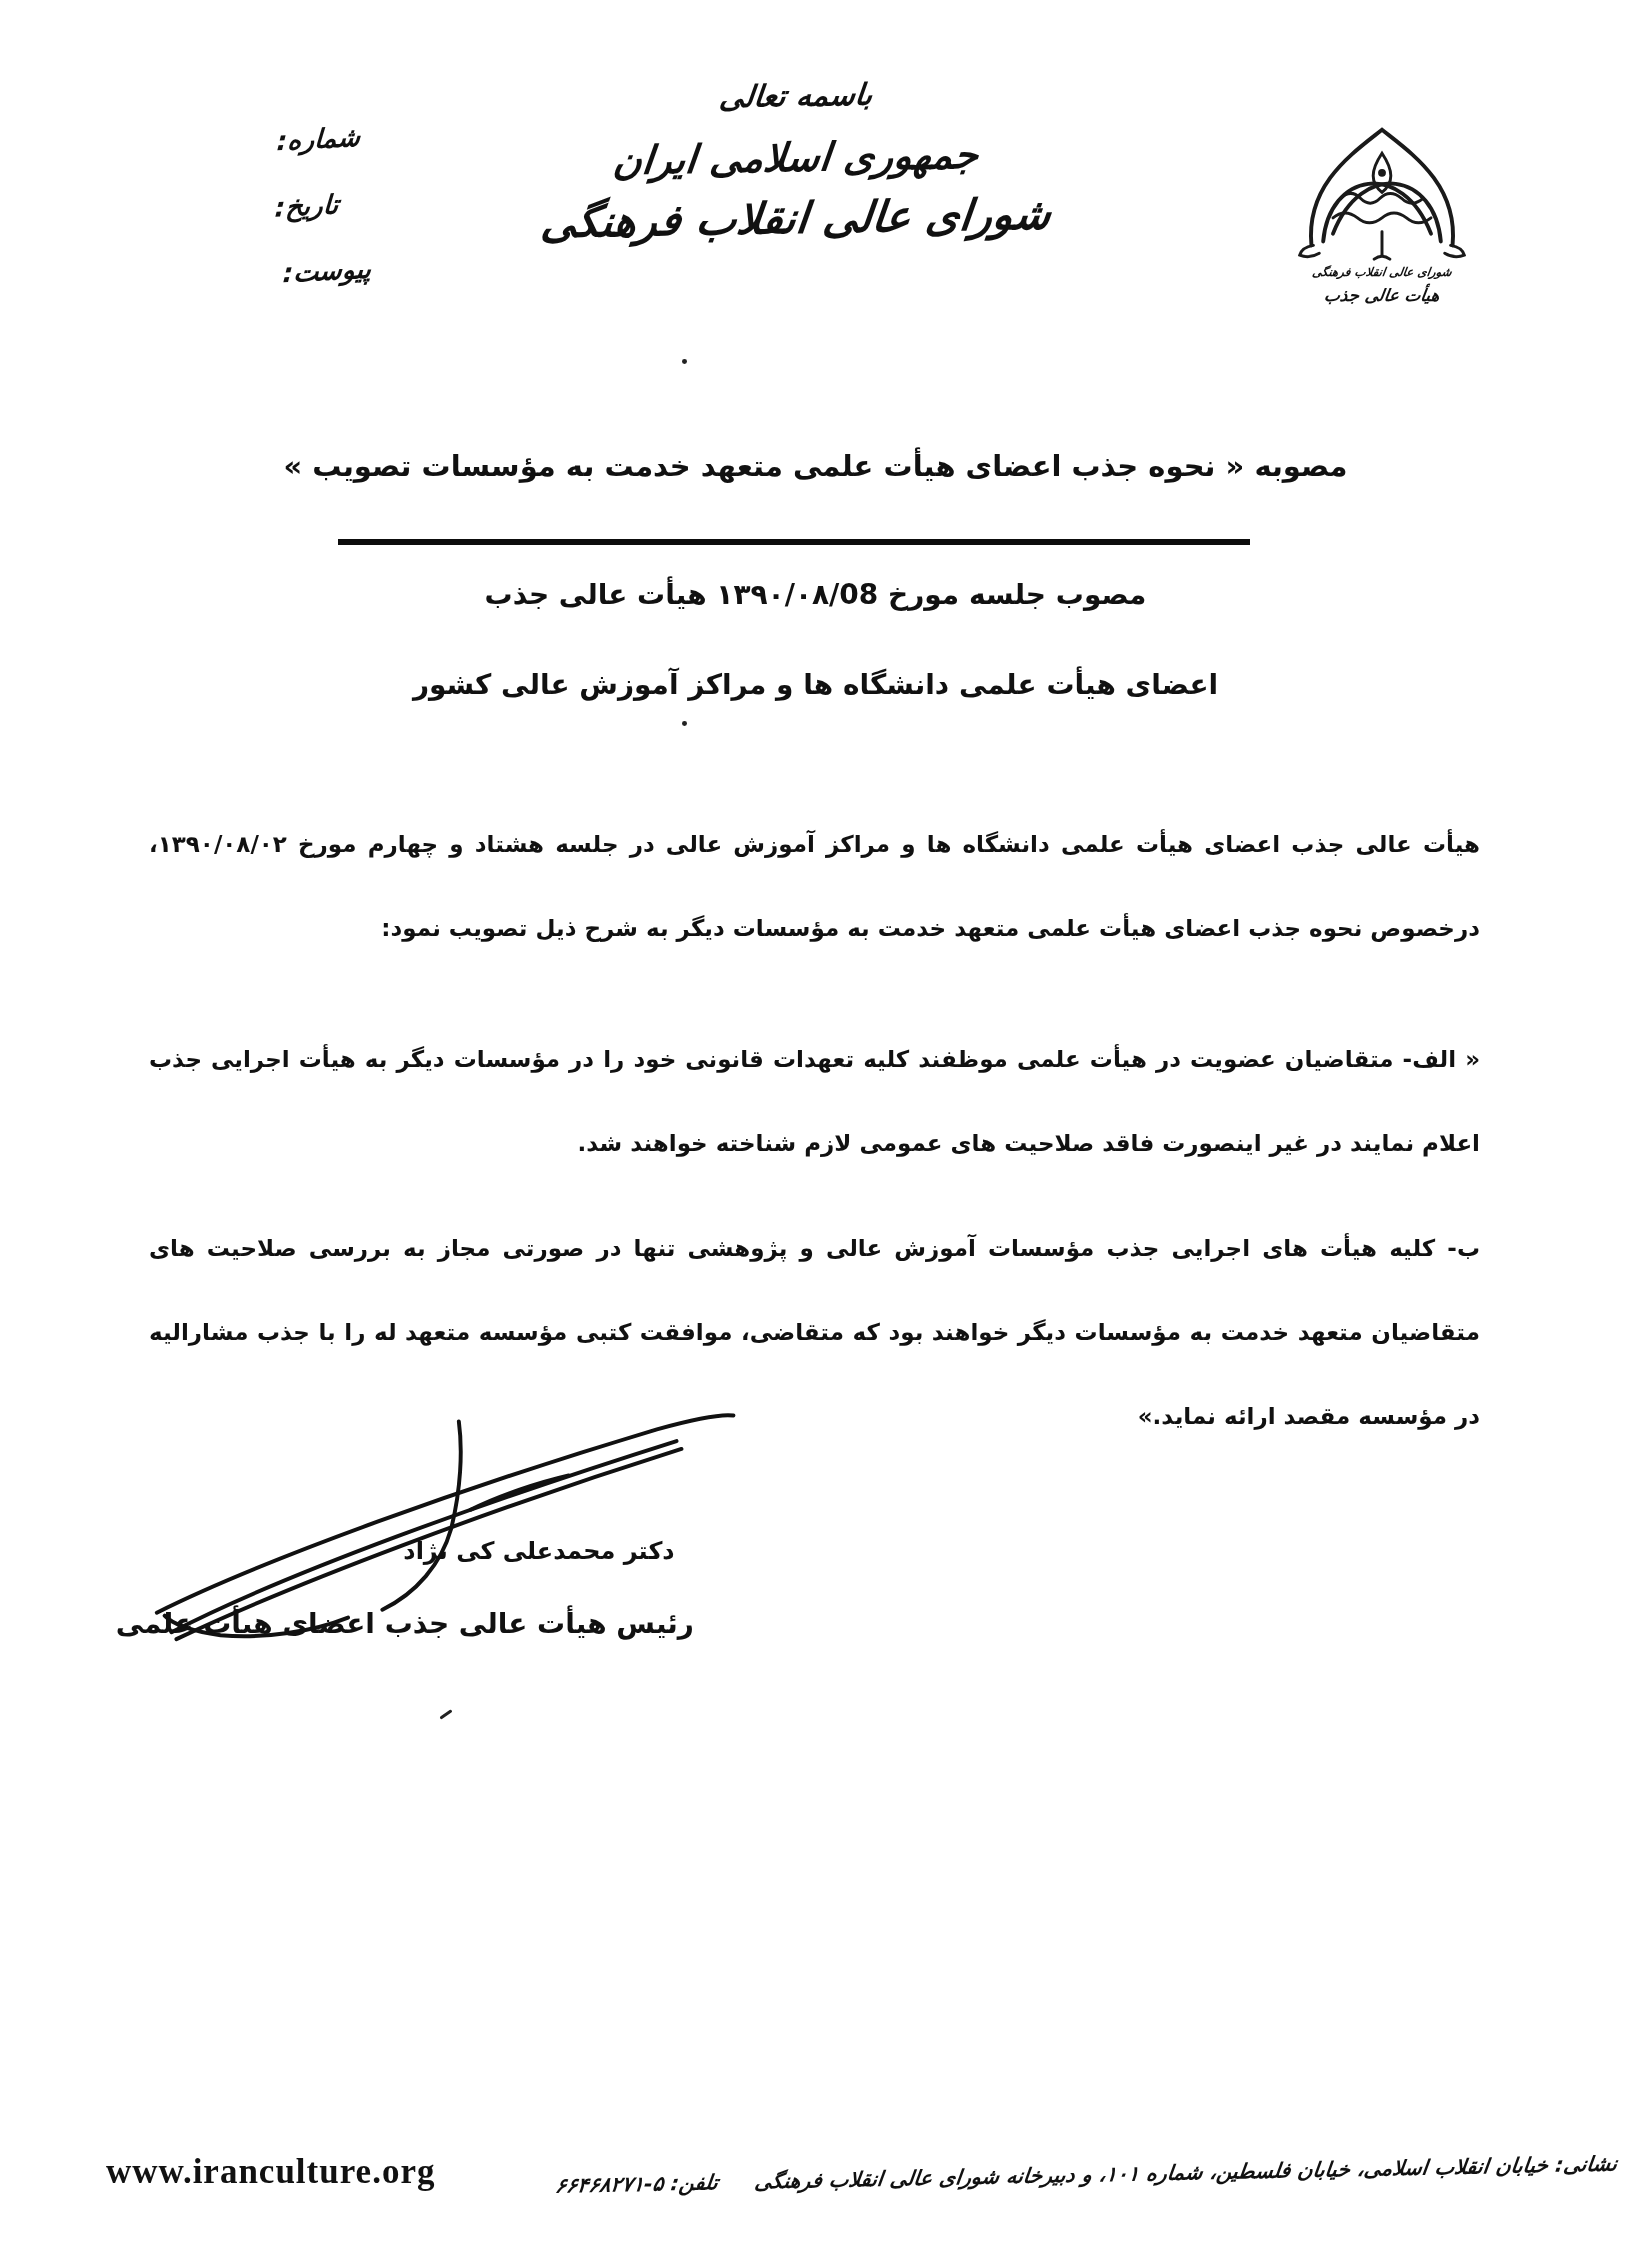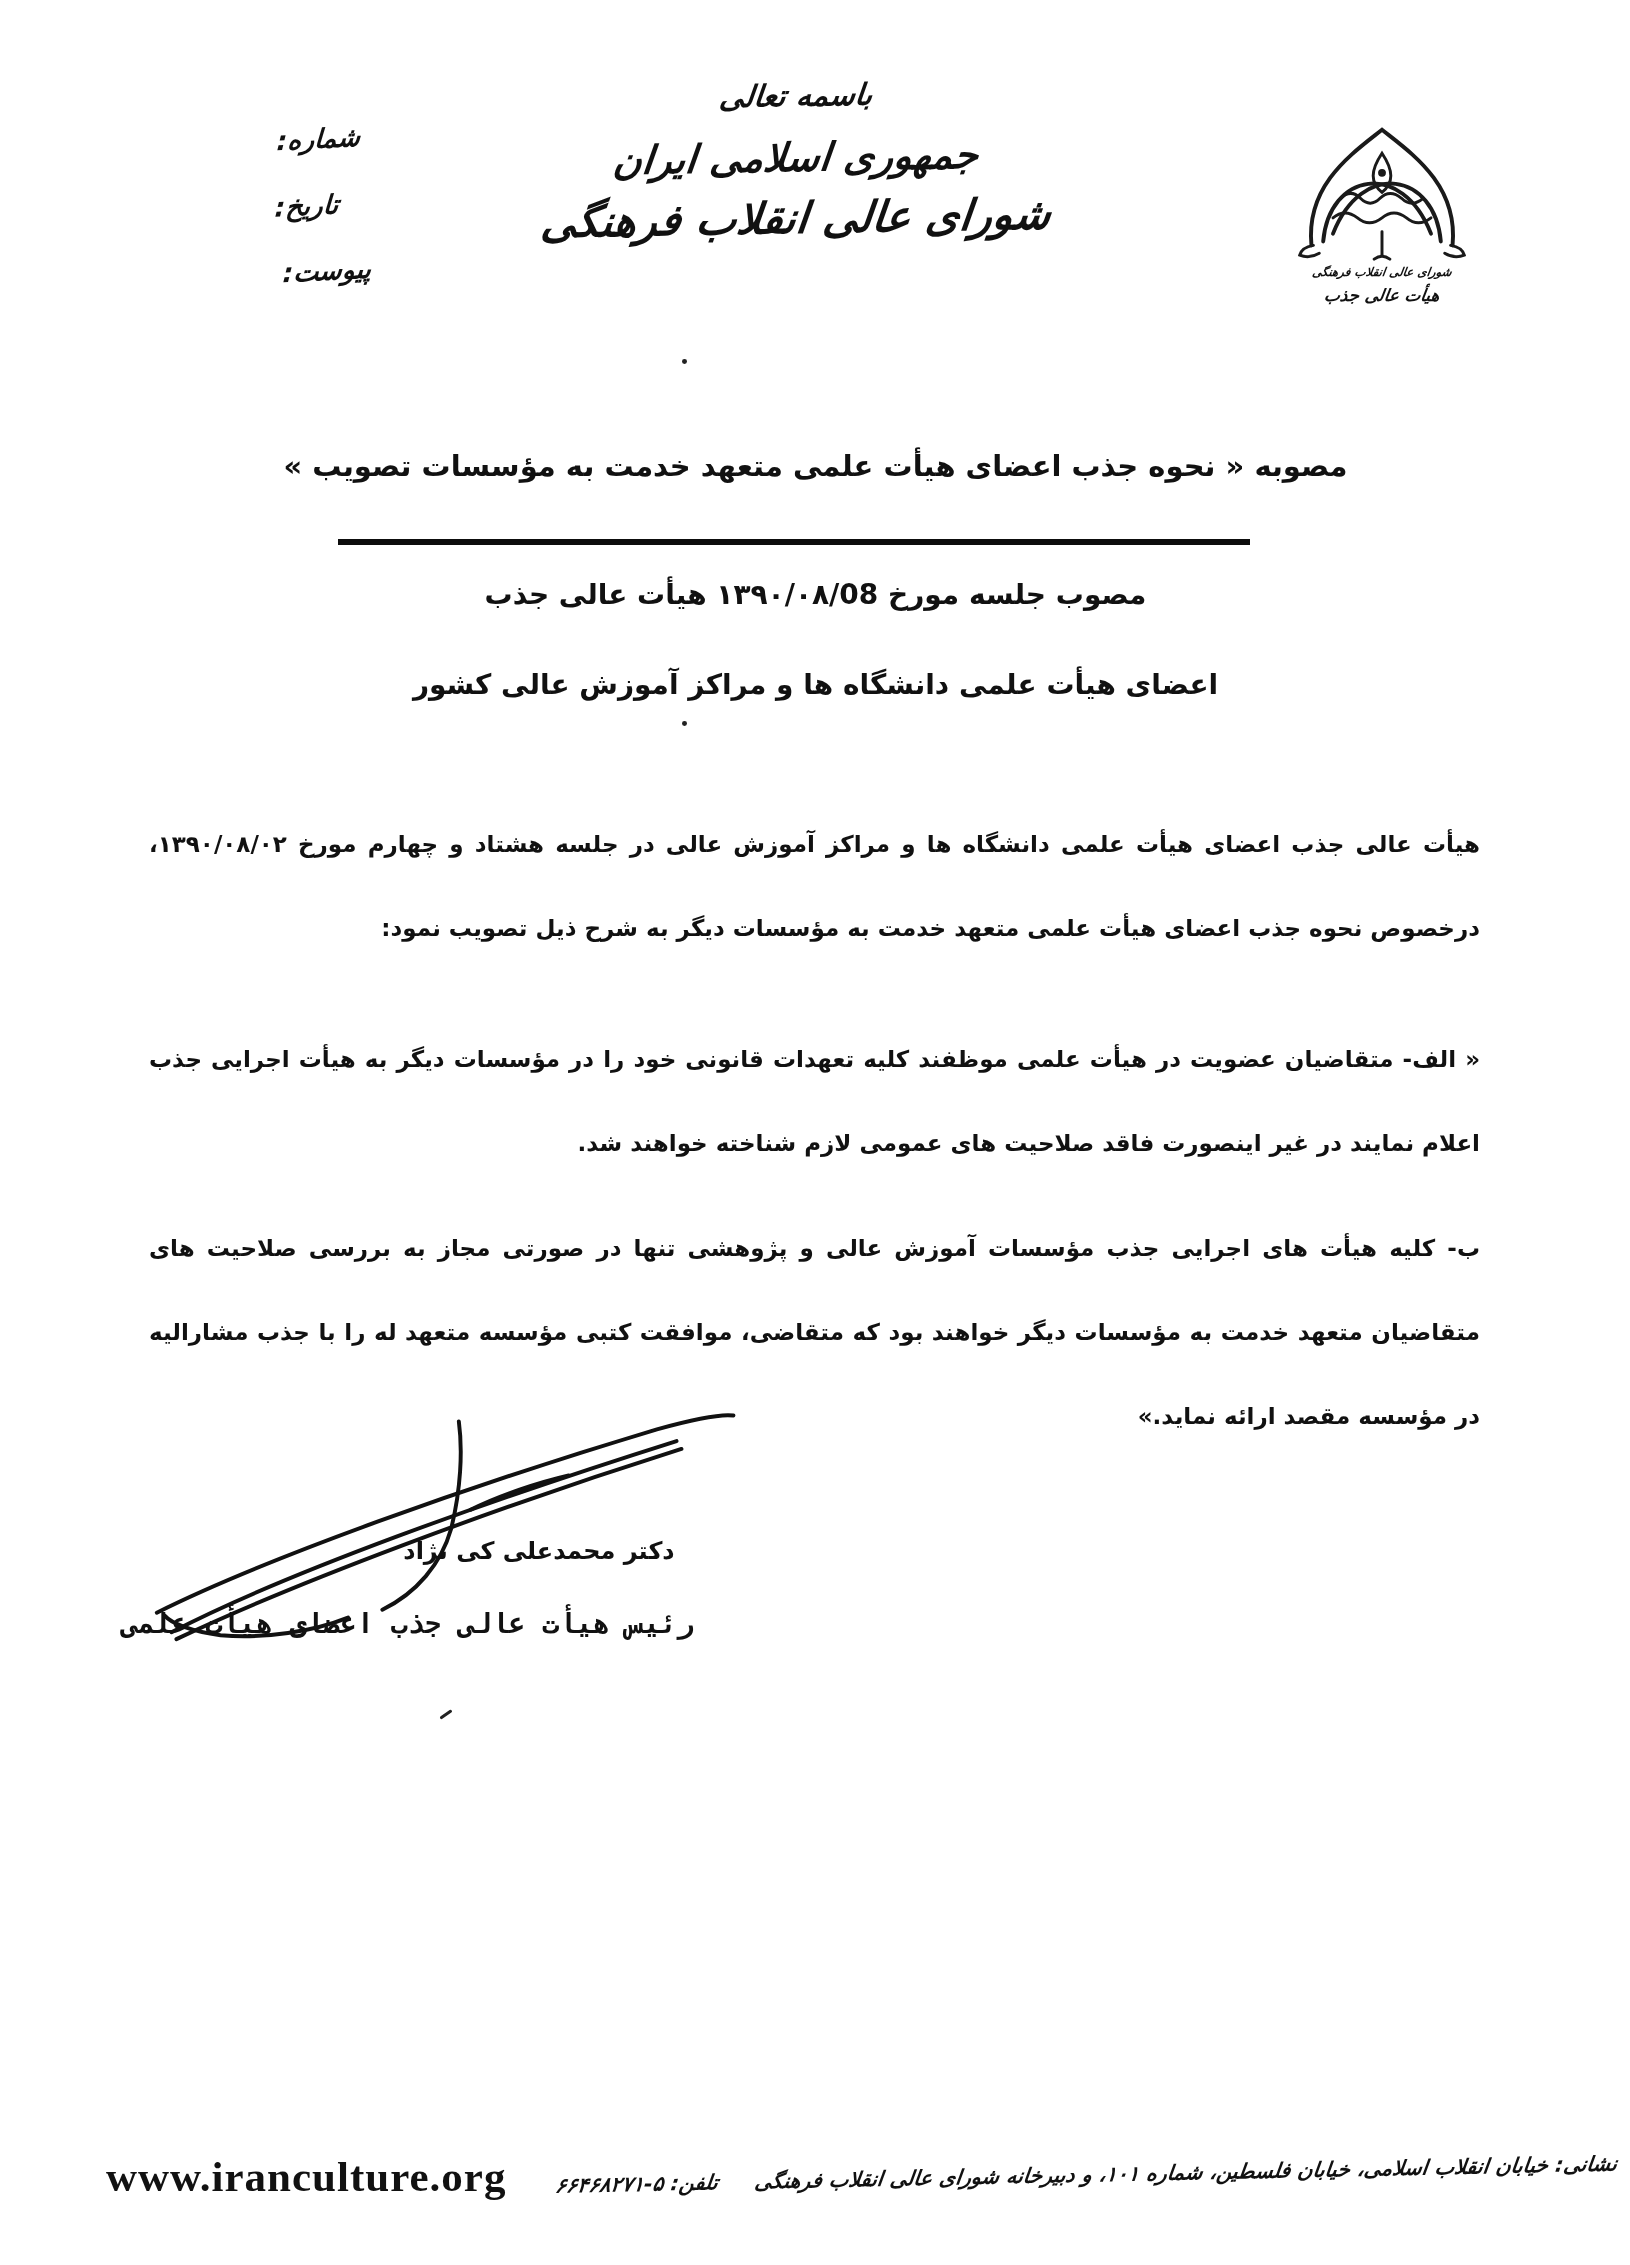--- a/index.html
+++ b/index.html
@@ -78,27 +78,26 @@
   
   .sig-name{
     font-size:24px;
     font-weight:bold;
     white-space:nowrap;
   }
   .sig-role{
     font-size:28px;
     font-weight:bold;
     white-space:nowrap;
-    font-family:Liberation Mono, monospace;
   }
   
   .site{
     font-family:"Liberation Serif",serif;
     font-weight:bold;
-    font-size:43px;
+    font-size:35px;
     letter-spacing:1px;
     direction:ltr;
   }
   .addr{
     font-style:italic;
     font-weight:bold;
     font-size:20.6px;
     transform:skewX(-8deg) rotate(-1.2deg);
     white-space:nowrap;
     direction:rtl;

